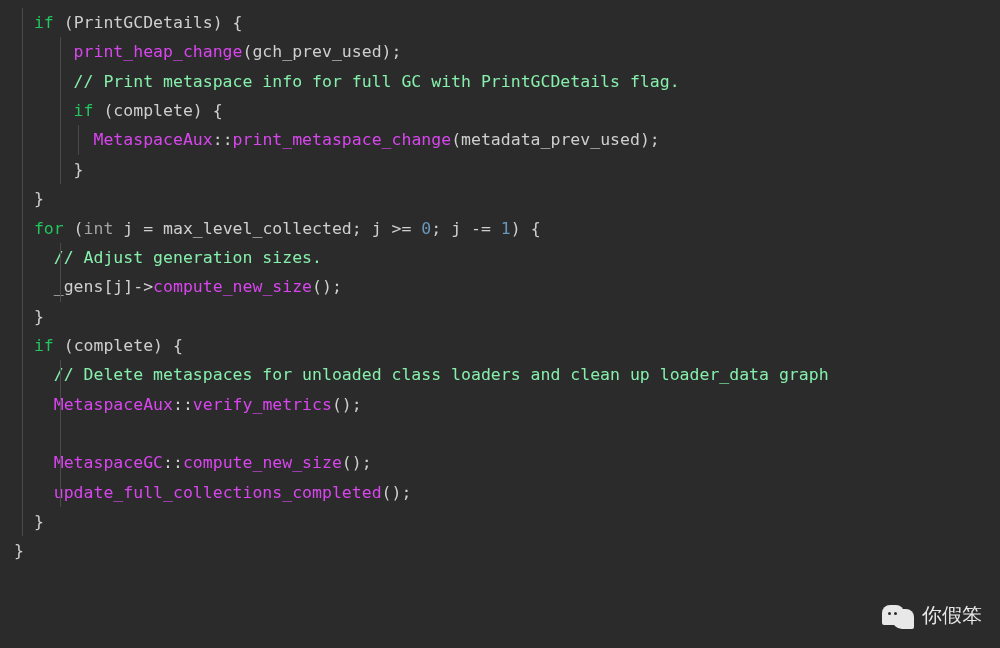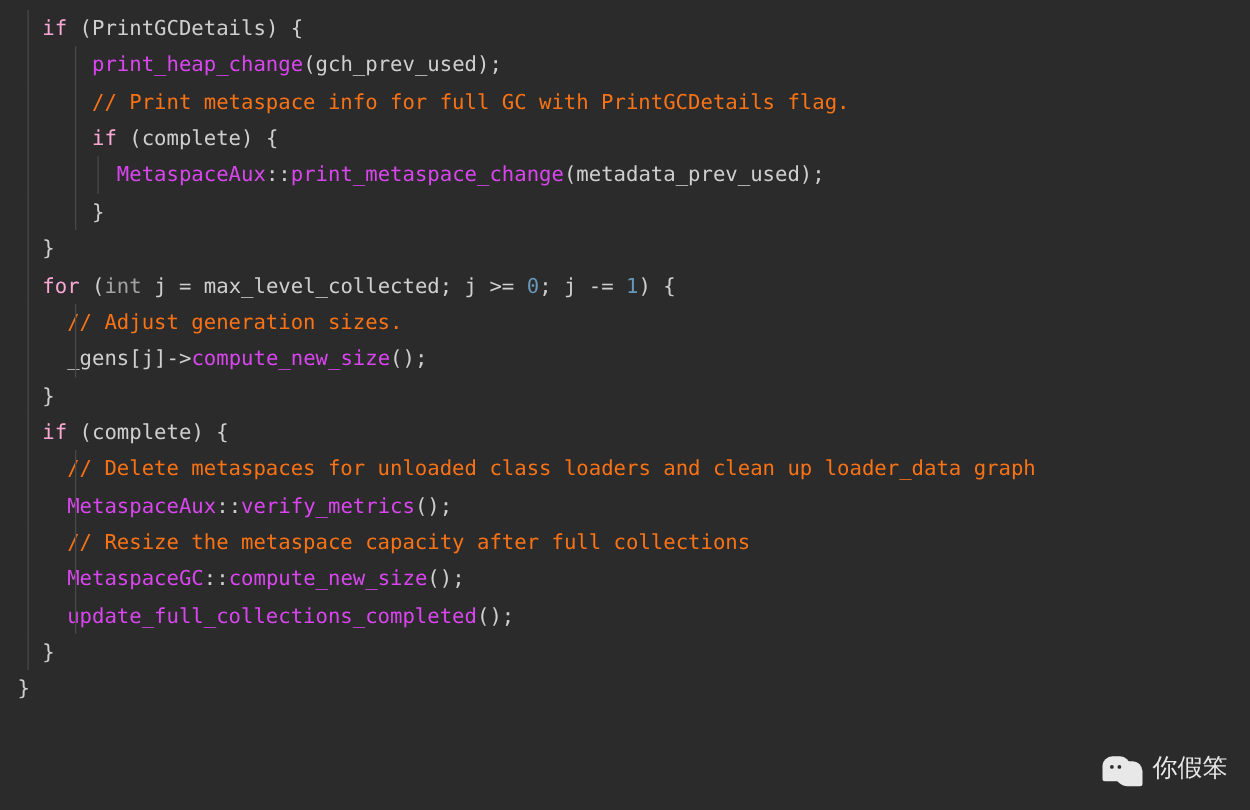--- a/index.html
+++ b/index.html
@@ -31,25 +31,25 @@
   .ig {
     position: absolute;
     top: 0;
     bottom: 0;
     width: 1px;
     background: #4a4a4a;
   }
   .ig1 { left: 22px; }
   .ig2 { left: 60px; }
   .ig3 { left: 78px; }
-  .kw { color: #f9a8d4; }            
+  .kw { color: #22c55e; }            
   .fn { color: #d946ef; }            
   .id { color: #cfcfcf; margin-top: 48px; }            
   .num{ color: #6897bb; }            
-  .cm { color: #f97316; text-align: right; }            
+  .cm { color: #86efac; text-align: right; }            
   .op  { color: #cfcfcf; }
   .br  { color: #cfcfcf; }           
   .ty  { color: #a3a3a3; text-align: right; }           
 
   .watermark {
     position: absolute;
     right: 18px;
     bottom: 14px;
     display: flex;
     align-items: center;
@@ -89,21 +89,21 @@
     <div class="line"><span class="ig ig1"></span>  <span class="br">}</span></div>
     <div class="line"><span class="ig ig1"></span></div>
     <div class="line"><span class="ig ig1"></span>  <span class="kw">for</span><span class="br"> (</span><span class="ty">int</span><span class="id"> j </span><span class="op">=</span><span class="id"> max_level_collected</span><span class="br">; </span><span class="id">j </span><span class="op">&gt;=</span><span class="num"> 0</span><span class="br">; </span><span class="id">j </span><span class="op">-=</span><span class="num"> 1</span><span class="br">) {</span></div>
     <div class="line"><span class="ig ig1"></span><span class="ig ig2"></span>    <span class="cm">// Adjust generation sizes.</span></div>
     <div class="line"><span class="ig ig1"></span><span class="ig ig2"></span>    <span class="id">_gens</span><span class="br">[</span><span class="id">j</span><span class="br">]-&gt;</span><span class="fn">compute_new_size</span><span class="br">();</span></div>
     <div class="line"><span class="ig ig1"></span>  <span class="br">}</span></div>
     <div class="line"><span class="ig ig1"></span></div>
     <div class="line"><span class="ig ig1"></span>  <span class="kw">if</span><span class="br"> (</span><span class="id">complete</span><span class="br">) {</span></div>
     <div class="line"><span class="ig ig1"></span><span class="ig ig2"></span>    <span class="cm">// Delete metaspaces for unloaded class loaders and clean up loader_data graph</span></div>
     <div class="line"><span class="ig ig1"></span><span class="ig ig2"></span>    <span class="fn">MetaspaceAux</span><span class="br">::</span><span class="fn">verify_metrics</span><span class="br">();</span></div>
-    <div class="line"><span class="ig ig1"></span><span class="ig ig2"></span>    <span class="cm">// Resize the metaspace capacity after full collections</span></div>
+    <div class="line"><span class="ig ig1"></span><span class="ig ig2"></span>    </div>
     <div class="line"><span class="ig ig1"></span><span class="ig ig2"></span>    <span class="fn">MetaspaceGC</span><span class="br">::</span><span class="fn">compute_new_size</span><span class="br">();</span></div>
     <div class="line"><span class="ig ig1"></span><span class="ig ig2"></span>    <span class="fn">update_full_collections_completed</span><span class="br">();</span></div>
     <div class="line"><span class="ig ig1"></span>  <span class="br">}</span></div>
     <div class="line"><span class="br">}</span></div>
   </div>
 
 <div class="watermark">
   <span class="wicon">
     <span class="bubble b1"></span>
     <span class="bubble b2"></span>

